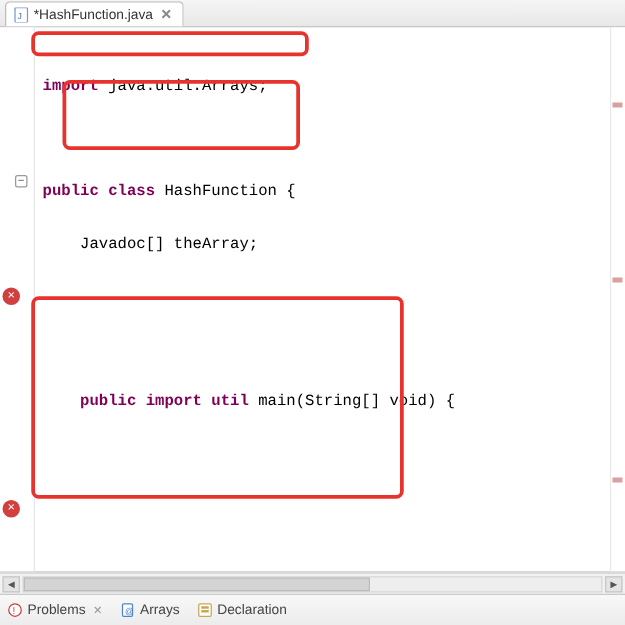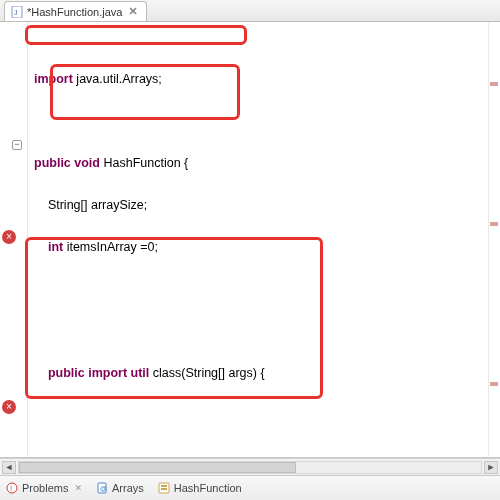--- a/index.html
+++ b/index.html
@@ -68,25 +68,25 @@
     font-size: 10px;
     color: #fff;
   }
   .marker.error { background:#d13f3f; }
   .marker.fold {
     background:#fff; border:1px solid #999; color:#555;
     width:10px; height:10px; border-radius:2px; font-size:9px; left:12px;
   }
   .editor {
     flex: 1;
-    font-family: Liberation Sans, sans-serif;
+    font-family: Liberation Mono, monospace;
     font-size: 12.5px;
     line-height: 14px;
     position: relative;
-    padding: 22px 0 0 6px;
+    padding: 12px 0 0 6px;
     white-space: pre;
     color: #000;
   }
   .kw { color: #7f0055; font-weight: bold; }
   .editor .line { height: 14px; }
   .highlight-box {
     position: absolute;
     border: 3px solid #e8322d;
     border-radius: 6px;
     pointer-events: none;
@@ -150,26 +150,25 @@
 <div class="editor-wrap">
   <div class="gutter">
     <span class="marker fold" style="top:118px">−</span>
     <span class="marker error" style="top:208px">×</span>
     <span class="marker error" style="top:378px">×</span>
   </div>
 
   <div class="editor">
     <div class="line"><span class="kw">import</span><span> java.util.Arrays;</span></div>
     <div class="line"></div>
-    <div class="line"><span class="kw">public</span><span class="kw"> void</span><span> HashFunction {</span></div>
-    <div class="line"><span>    String[] arraySize;</span></div>
-    <div class="line"><span>    </span><span class="kw">int</span><span> itemsInArray =0;</span></div>
-    <div class="line"></div>
-    <div class="line"></div>
-    <div class="line"><span>    </span><span class="kw">public</span><span class="kw"> import</span><span class="kw"> util</span><span> class(String[] args) {</span></div>
+    <div class="line"><span class="kw">public</span><span class="kw"> class</span><span> HashFunction {</span></div>
+    <div class="line"><span>    Javadoc[] theArray;</span></div>
+    <div class="line"></div>
+    <div class="line"></div>
+    <div class="line"><span>    </span><span class="kw">public</span><span class="kw"> import</span><span class="kw"> util</span><span> main(String[] void) {</span></div>
     <div class="line"></div>
     <div class="line"></div>
     
     
     
     
     
     
     
     
@@ -220,15 +219,15 @@
     <span>Arrays</span>
   </div>
   <div class="vtab">
     <span class="vicon">
       <svg viewBox="0 0 12 12">
           <rect x="1" y="1" width="10" height="10" rx="1" fill="#fff" stroke="#c8a756"></rect>
           <rect x="3" y="3" width="6" height="2" fill="#c8a756"></rect>
           <rect x="3" y="6" width="6" height="2" fill="#c8a756"></rect>
         </svg>
     </span>
-    <span>HashFunction</span>
+    <span>Declaration</span>
   </div>
 </div>
 
 </body></html>

